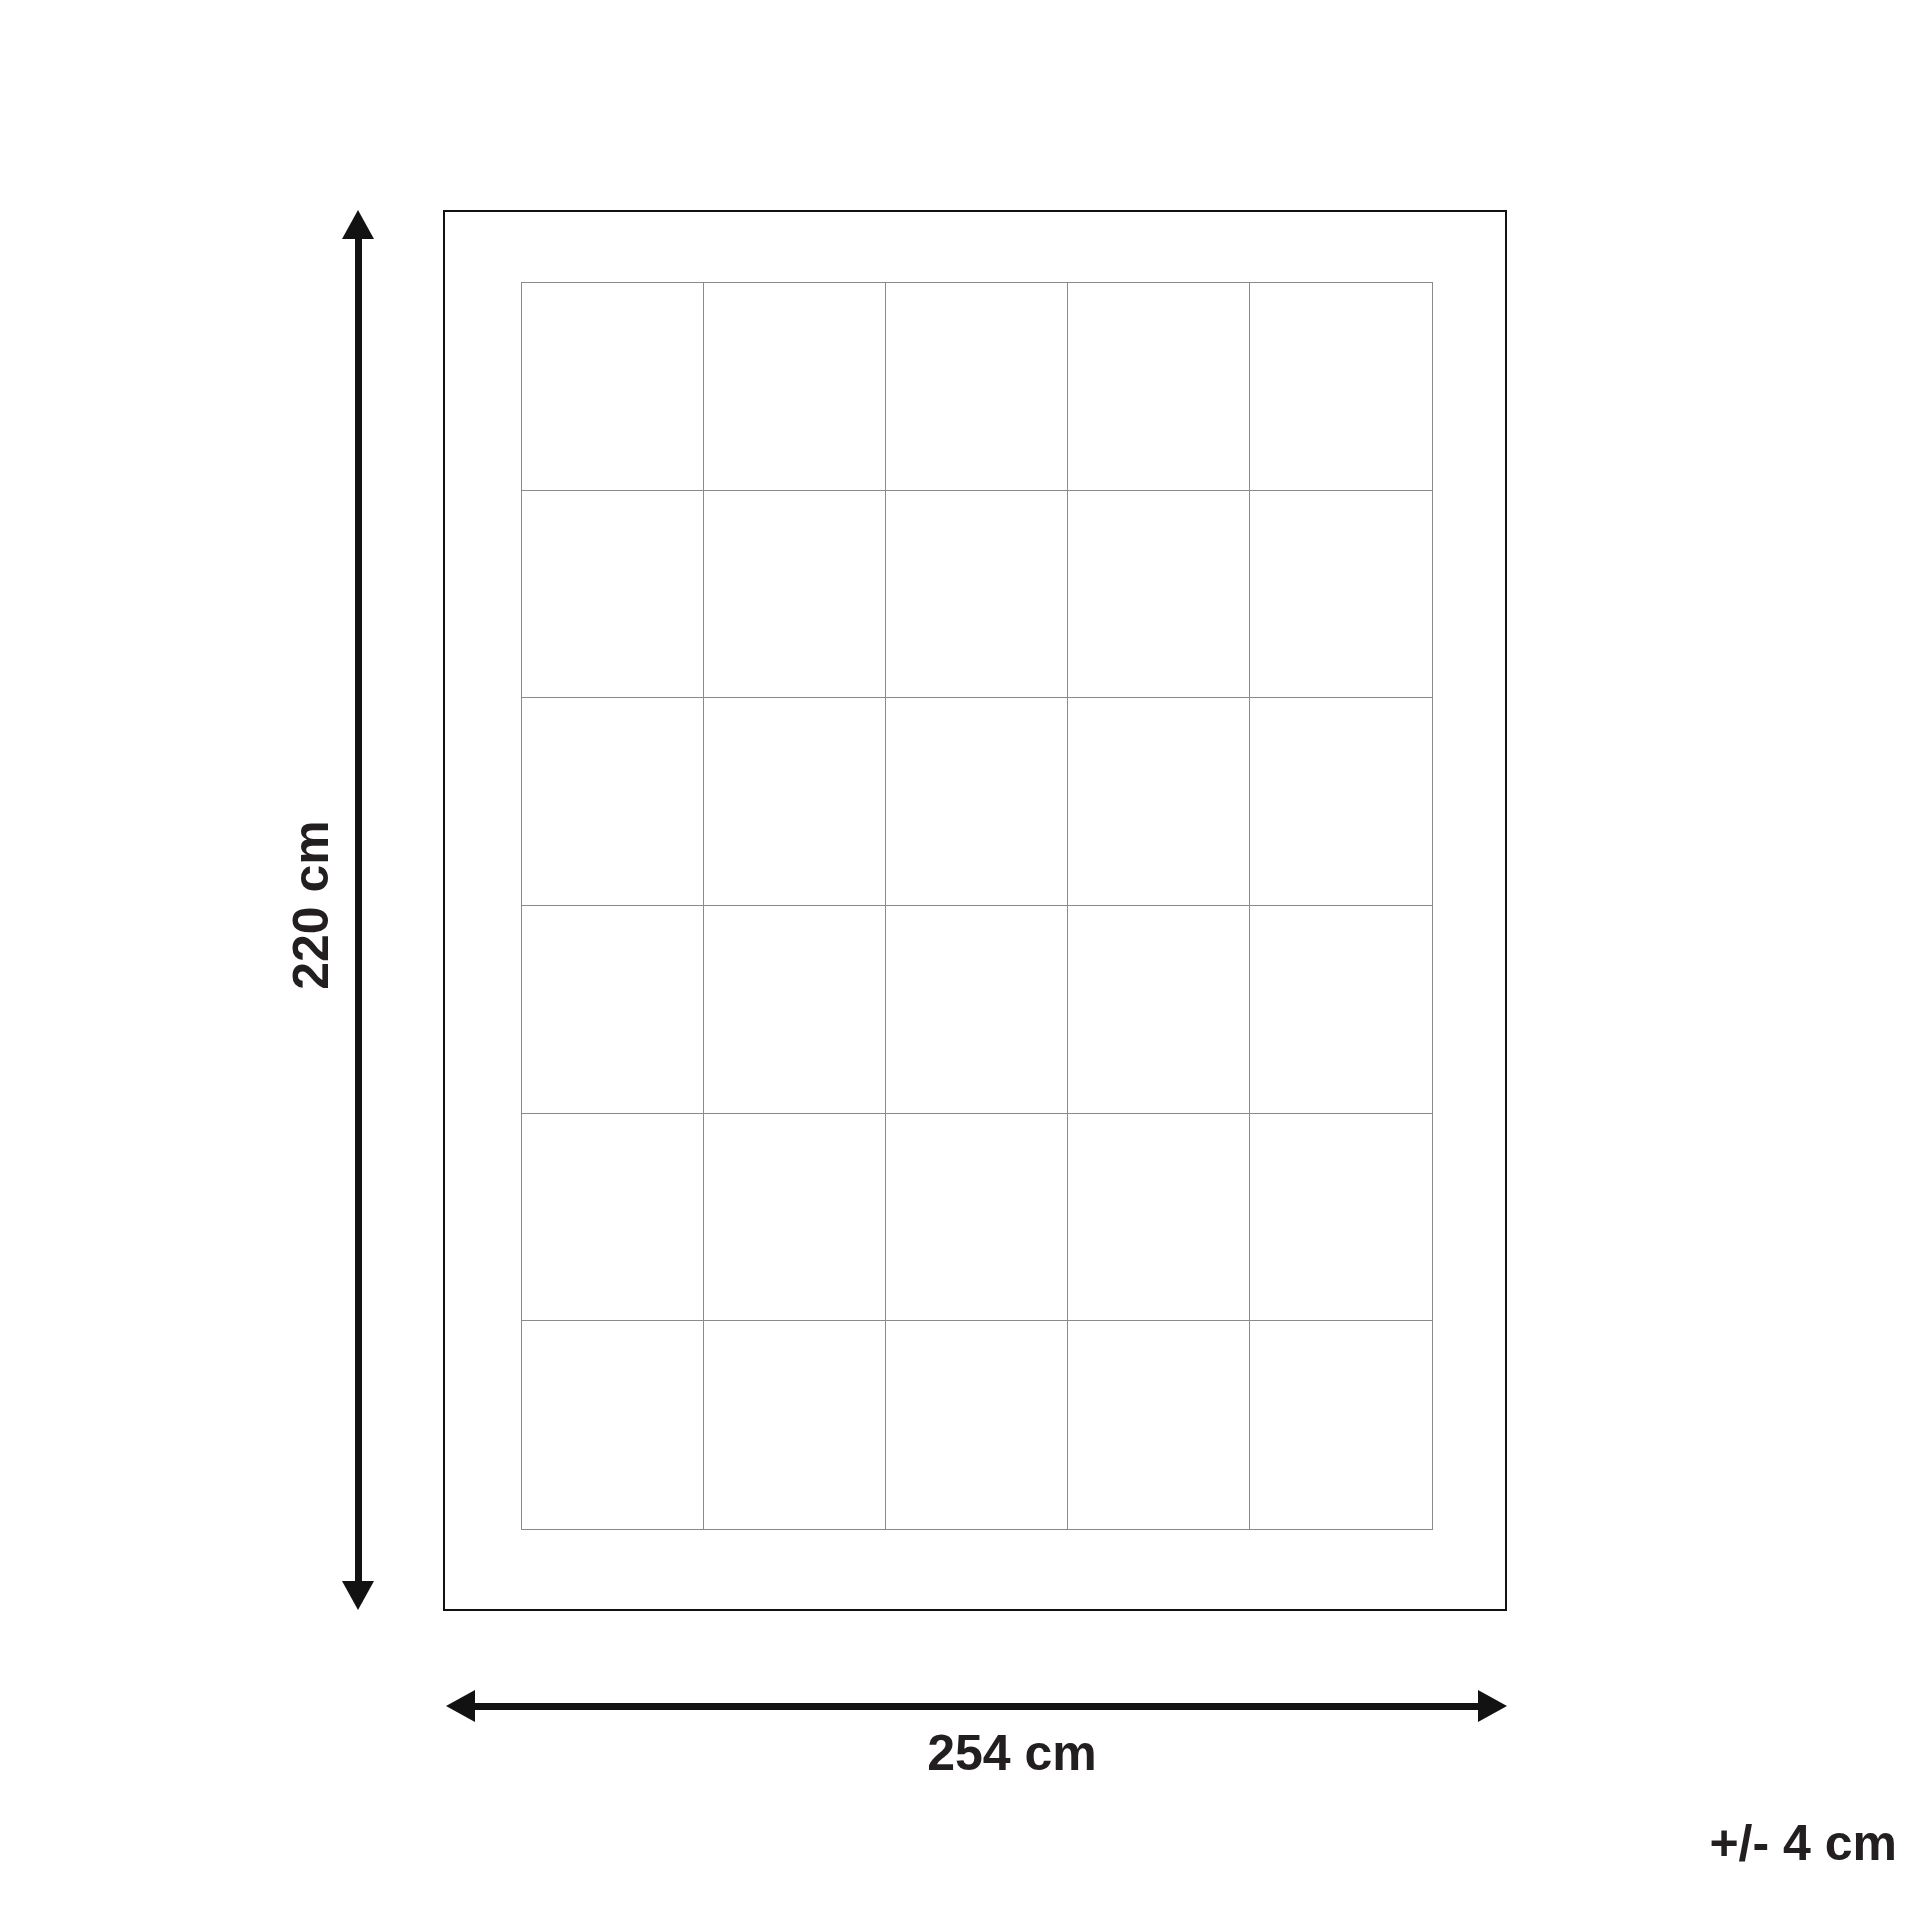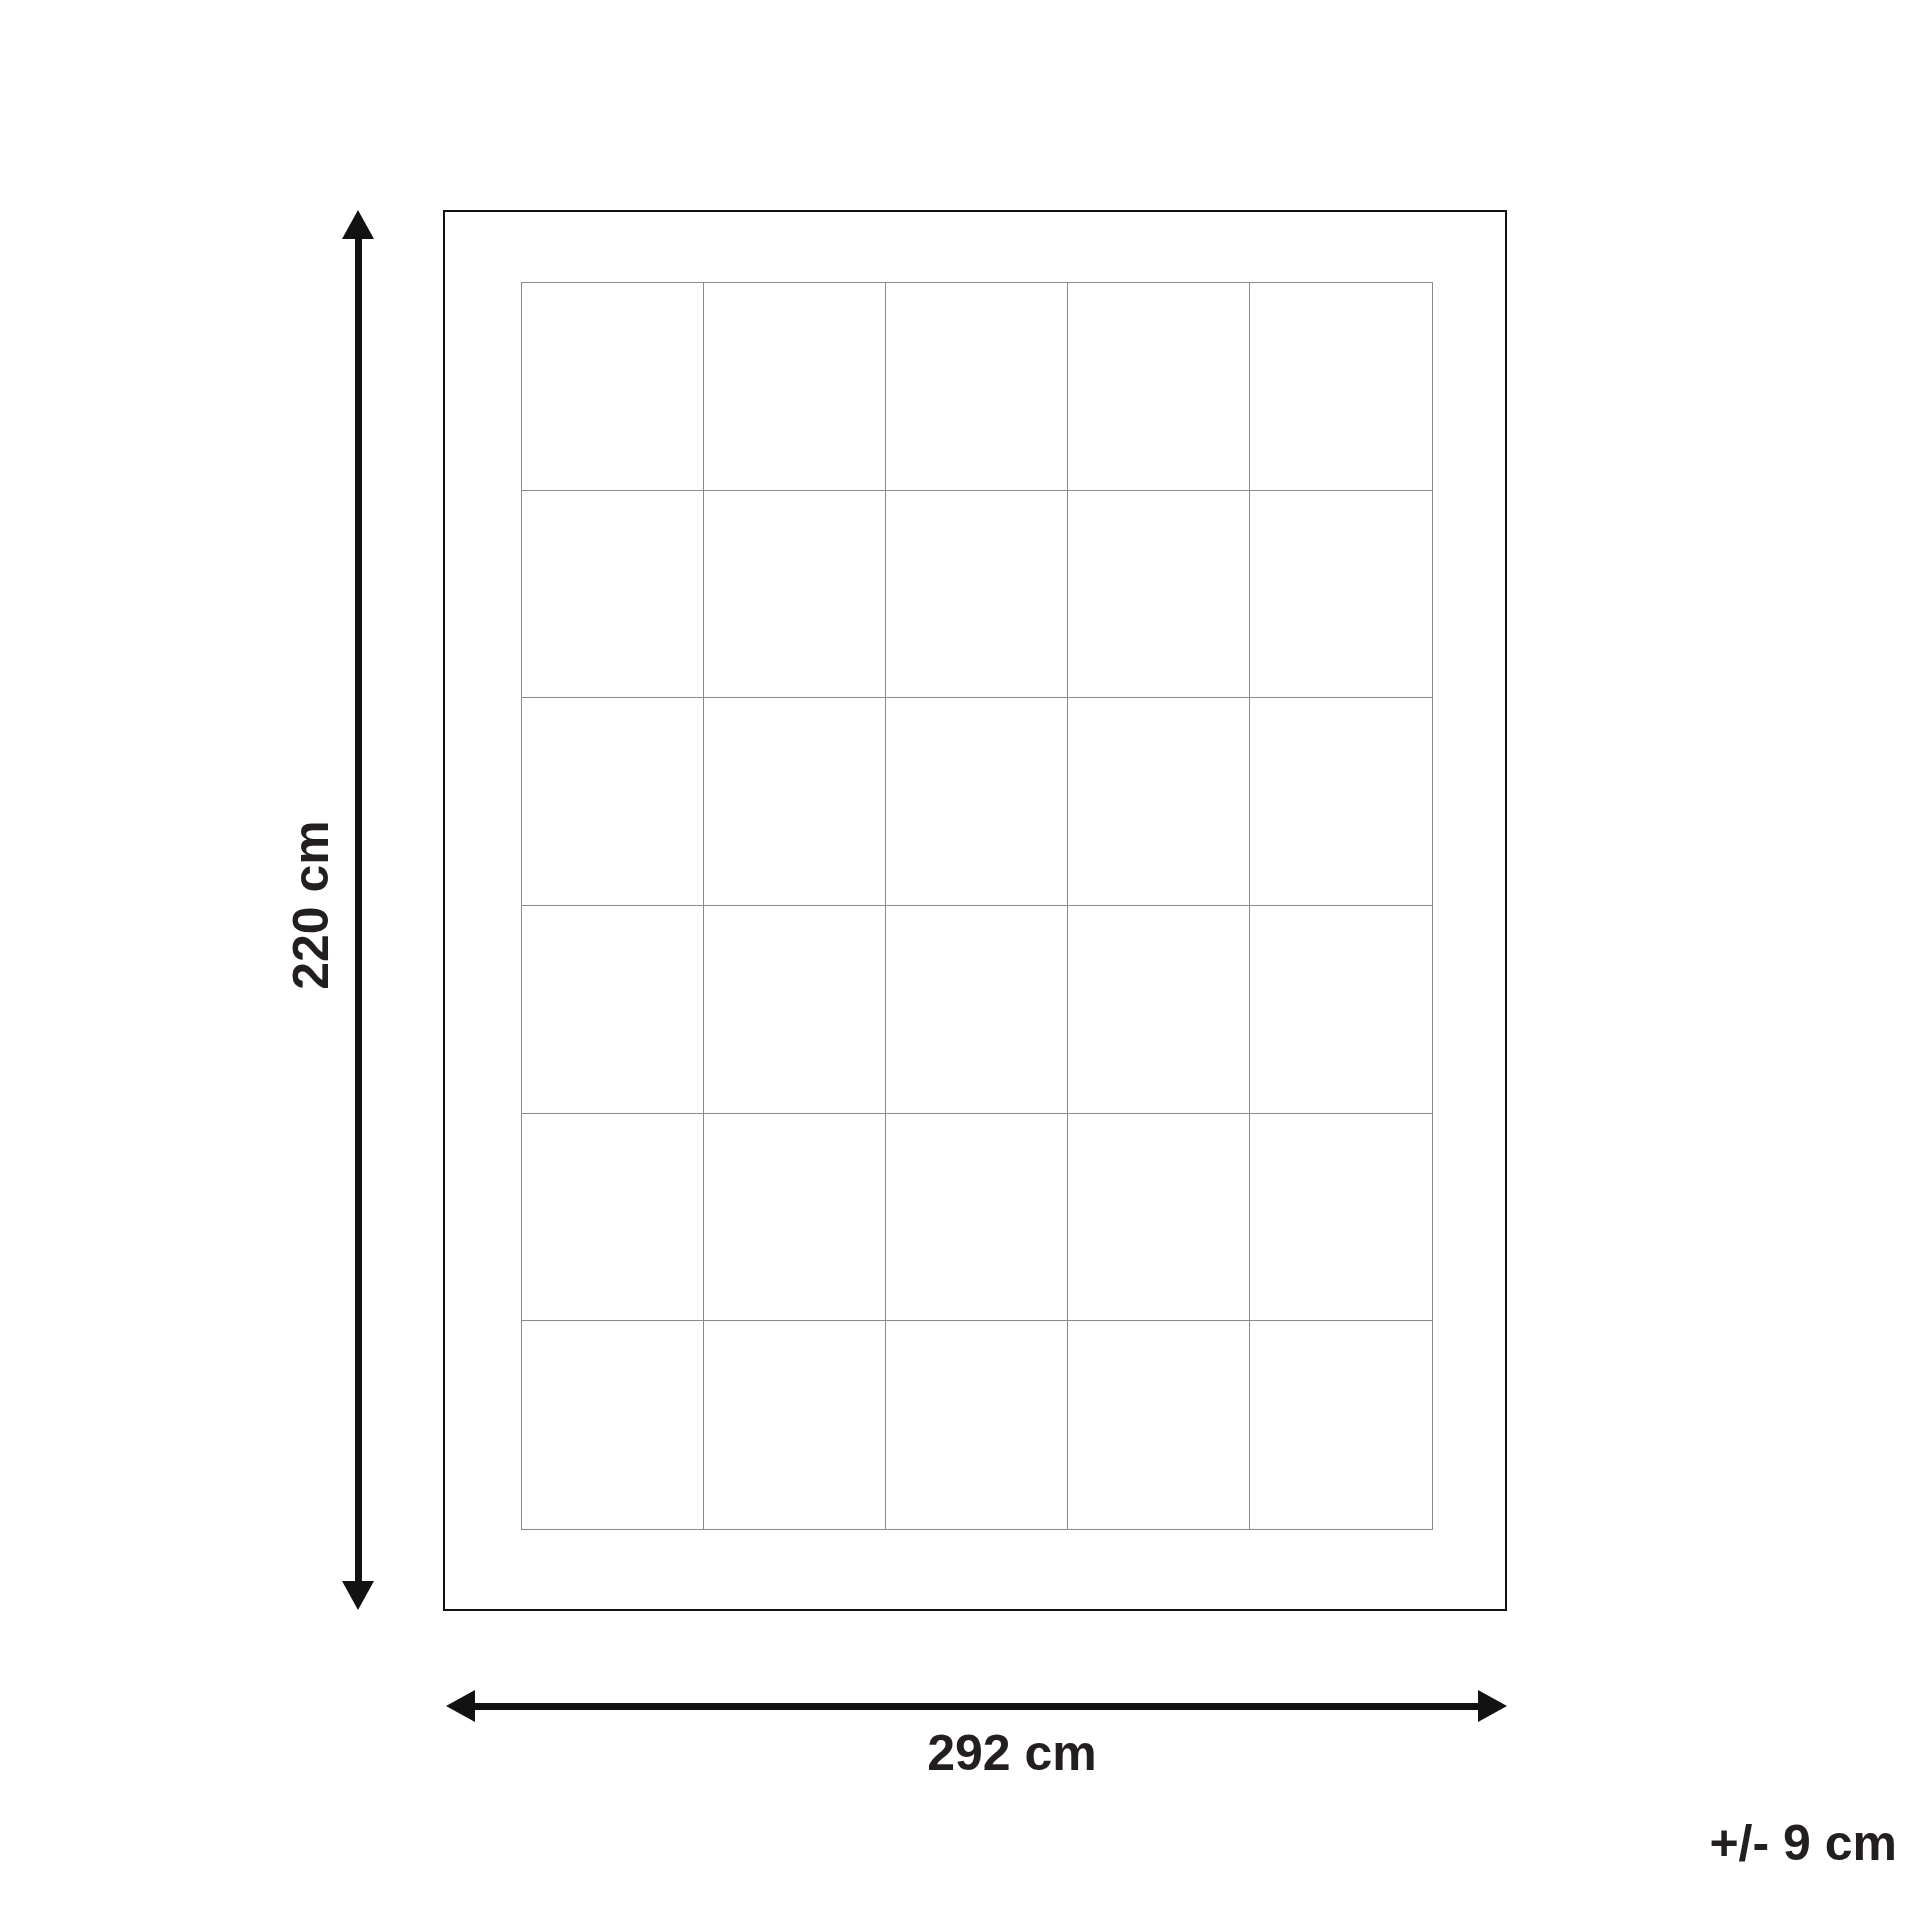--- a/index.html
+++ b/index.html
@@ -195,18 +195,18 @@
   </div>
 
   <div class="dim-label height">220 cm</div>
 
   <div class="h-arrow">
     <div class="head-left"></div>
     <div class="shaft"></div>
     <div class="head-right"></div>
   </div>
 
-  <div class="dim-label width">292 cm</div>
-
-  <div class="dim-label tolerance">+/- 9 cm</div>
+  <div class="dim-label width">254 cm</div>
+
+  <div class="dim-label tolerance">+/- 4 cm</div>
 
 </div>
 
 
 </body></html>

